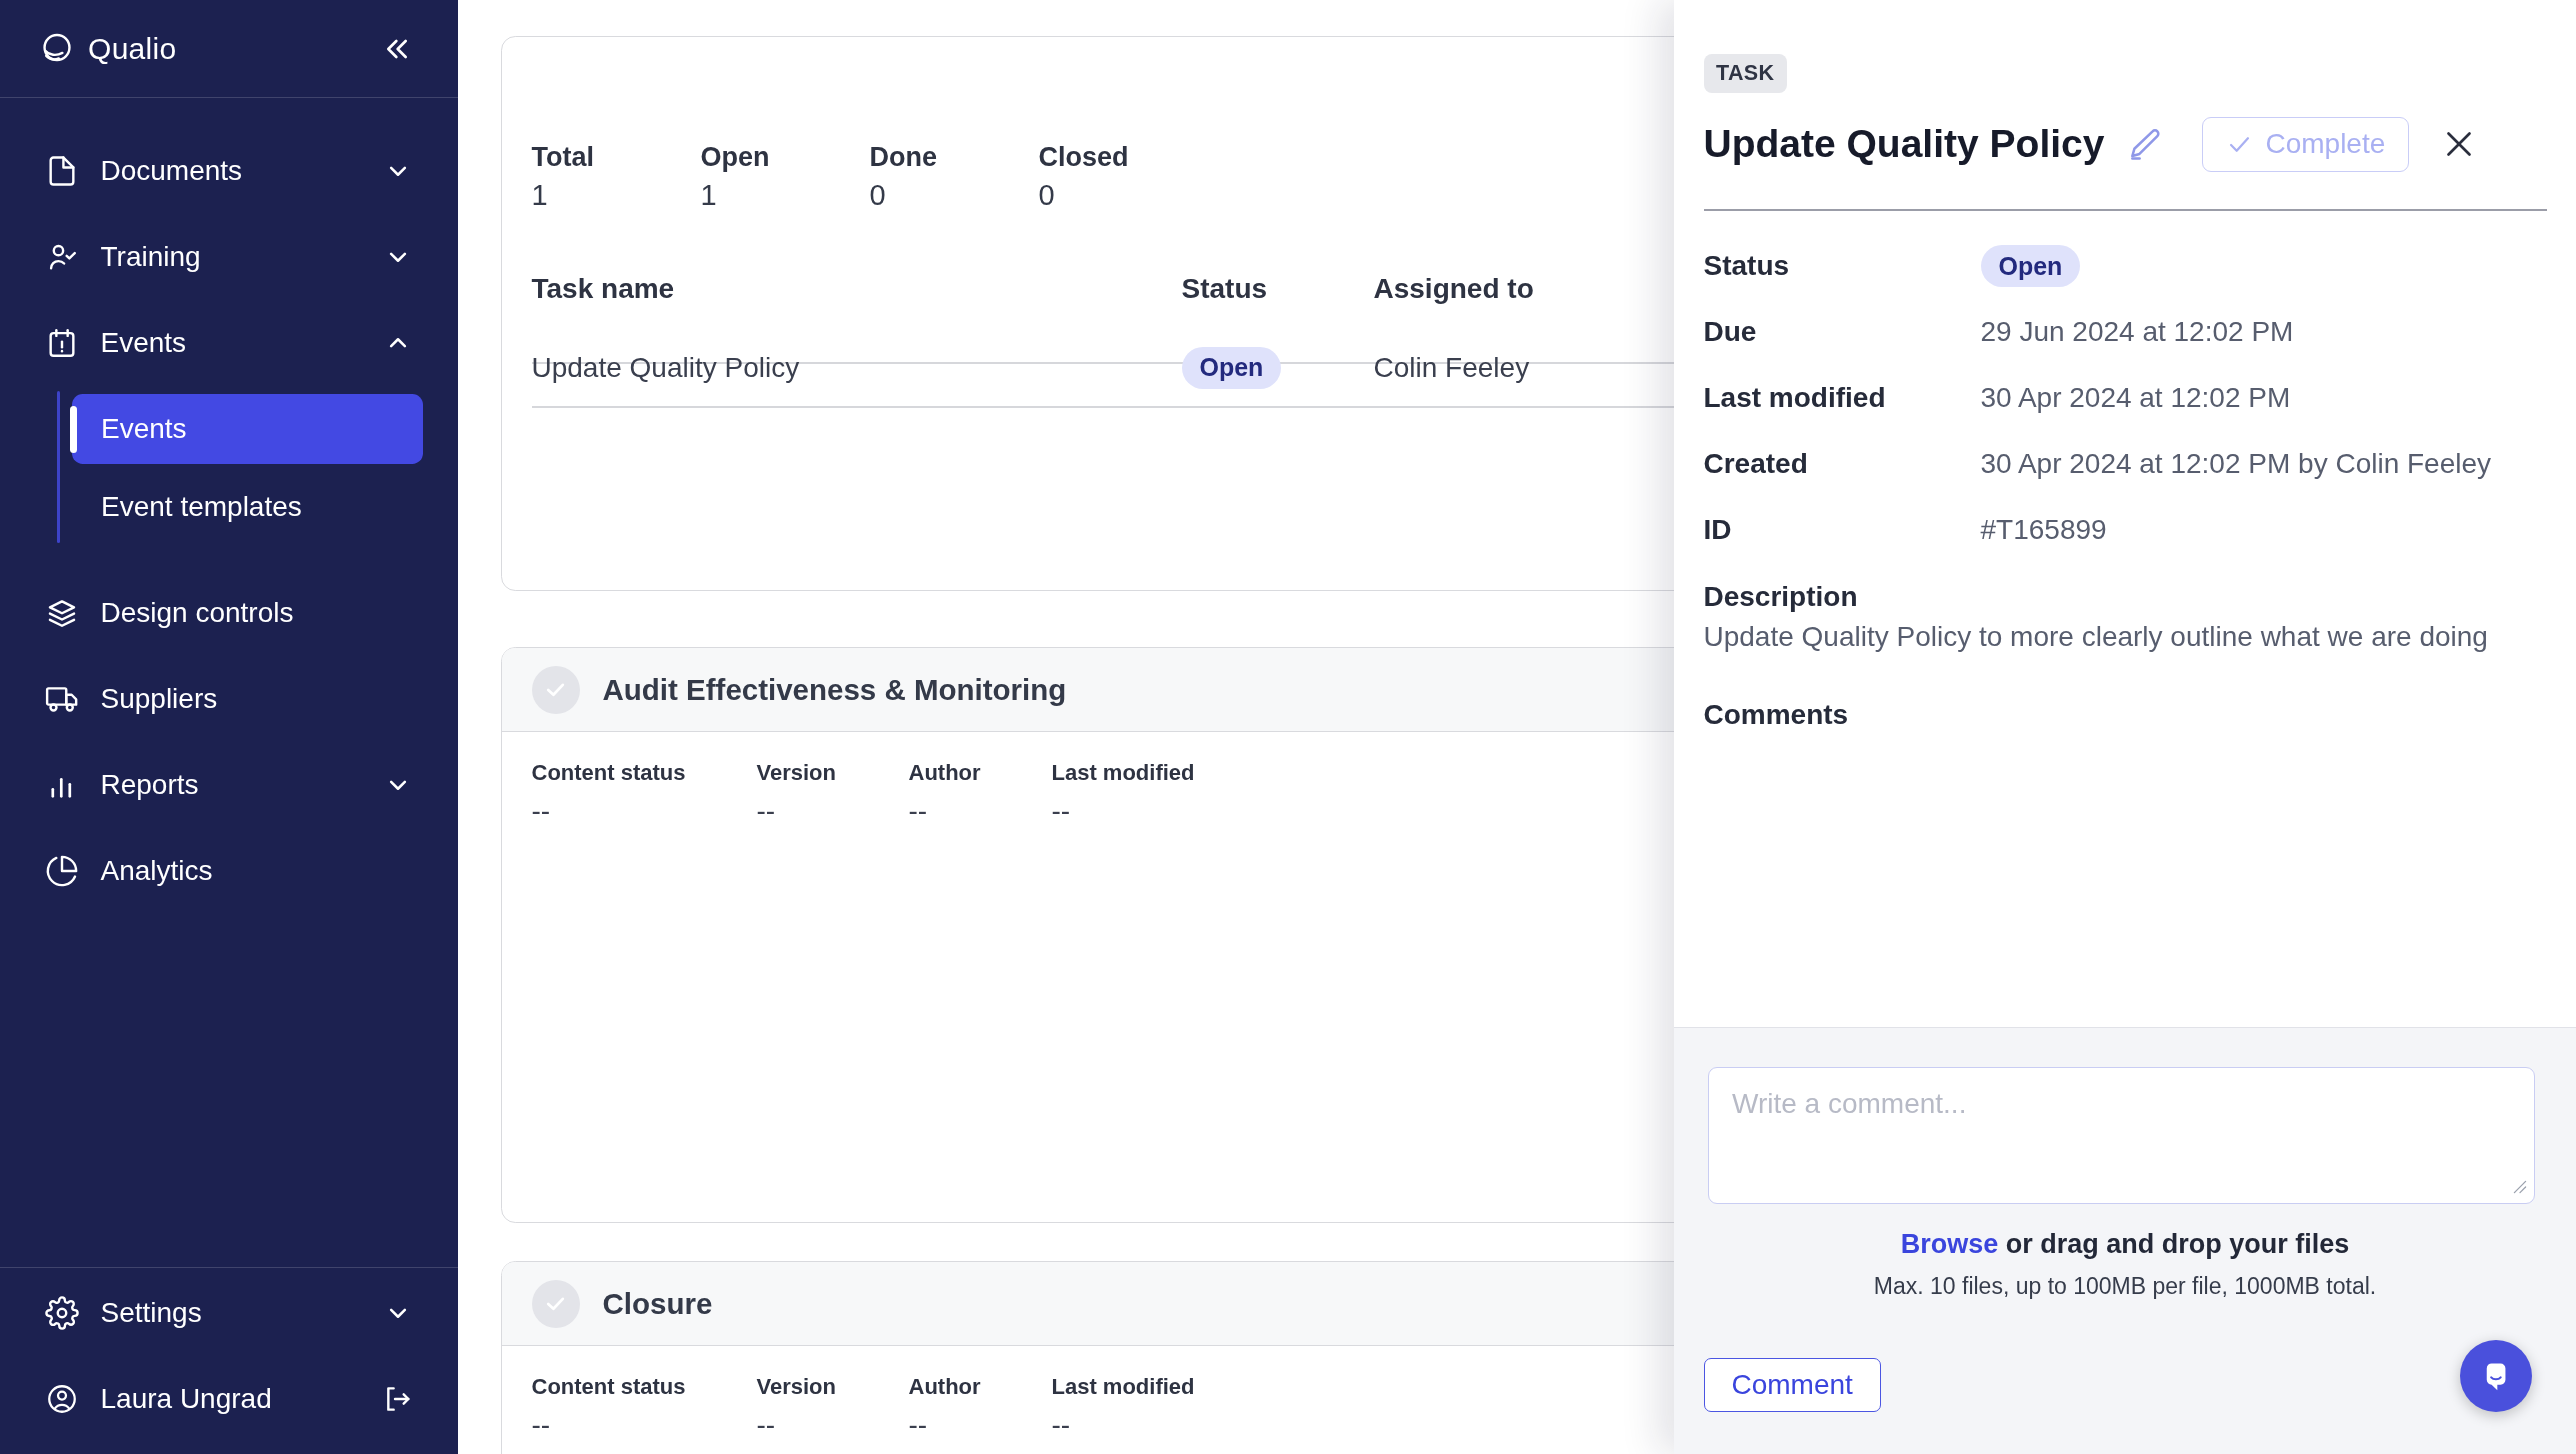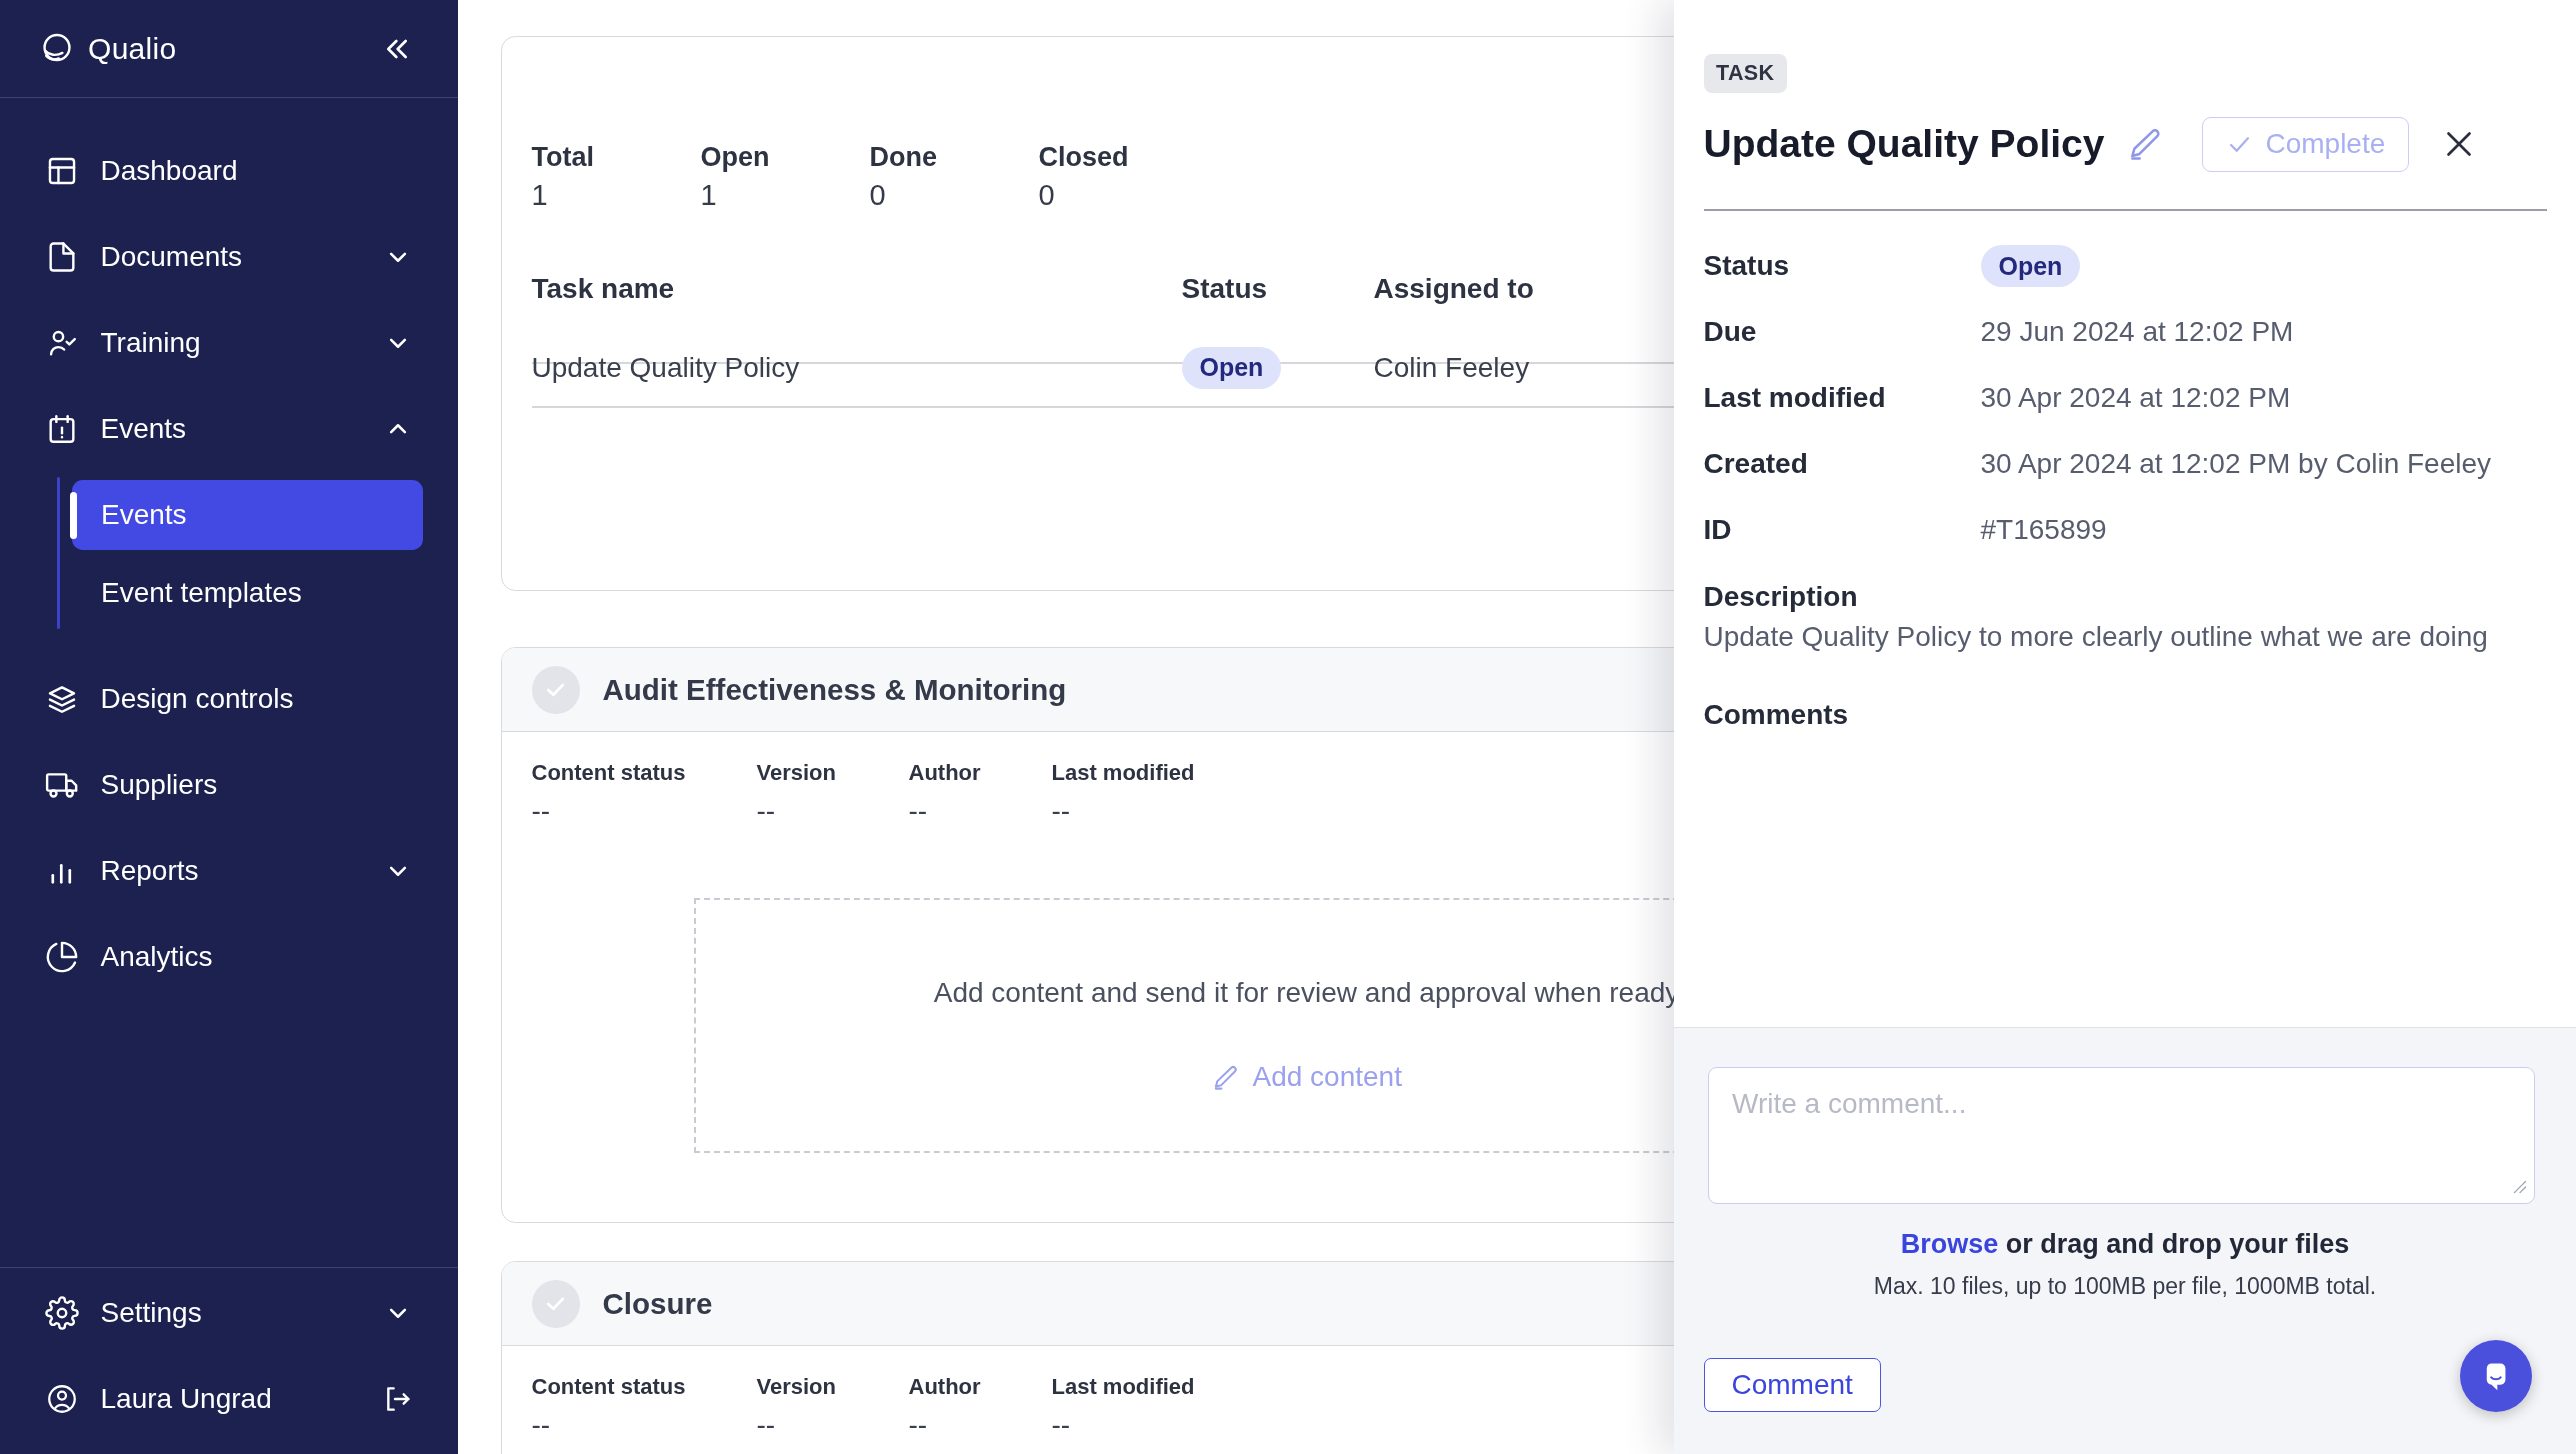--- a/index.html
+++ b/index.html
@@ -135,30 +135,20 @@
           <polyline points="11.5 6 5.5 12 11.5 18"></polyline>
           <polyline points="18.5 6 12.5 12 18.5 18"></polyline>
         </svg>
     </span>
   </div>
 
   <nav class="nav">
     <div class="nav-item">
       <span>
           <svg width="34" height="34" viewBox="0 0 24 24" fill="none" stroke="#fff" stroke-width="1.7" stroke-linecap="round" stroke-linejoin="round">
-            <rect x="3.5" y="3.5" width="17" height="17" rx="2"></rect>
-            <line x1="3.5" y1="9.5" x2="20.5" y2="9.5"></line>
-            <line x1="9.5" y1="9.5" x2="9.5" y2="20.5"></line>
-          </svg>
-        </span>
-      <span class="nav-label">Dashboard</span>
-    </div>
-    <div class="nav-item">
-      <span>
-          <svg width="34" height="34" viewBox="0 0 24 24" fill="none" stroke="#fff" stroke-width="1.7" stroke-linecap="round" stroke-linejoin="round">
             <path d="M13 2.5H6a2 2 0 0 0-2 2v15a2 2 0 0 0 2 2h12a2 2 0 0 0 2-2V9.5z"></path>
             <polyline points="13 2.5 13 9.5 20 9.5"></polyline>
           </svg>
         </span>
       <span class="nav-label">Documents</span>
       <span class="nav-chevron">
           <svg width="30" height="30" viewBox="0 0 24 24" fill="none" stroke="#fff" stroke-width="2" stroke-linecap="round" stroke-linejoin="round">
             <polyline points="6.5 9.5 12 15 17.5 9.5"></polyline>
           </svg>
         </span>
@@ -346,32 +336,20 @@
         </div>
       <div class="ccol3">
           <div class="ccol-label">Author</div>
           <div class="ccol-value">--</div>
         </div>
       <div>
           <div class="ccol-label">Last modified</div>
           <div class="ccol-value">--</div>
         </div>
     </div>
-    <div class="dashed-box">
-      <div class="empty-msg">Add content and send it for review and approval when ready</div>
-      <div class="empty-action">
-        <span>
-            <svg width="29" height="29" viewBox="0 0 24 24" fill="none" stroke="#9ba1ed" stroke-width="1.7" stroke-linecap="round" stroke-linejoin="round">
-              <path d="M16.8 4a2.1 2.1 0 0 1 3 3L8.5 18.3 4 19.6 5.3 15z"></path>
-              <line x1="4" y1="21.2" x2="8.6" y2="21.2"></line>
-            </svg>
-          </span>
-        <span>Add content</span>
-      </div>
-    </div>
   </section>
 
   <section class="card" id="card3">
     <div class="card-header">
       <span class="check-circle">
         <svg width="25" height="25" viewBox="0 0 24 24" fill="none" stroke="#fff" stroke-width="2.6" stroke-linecap="round" stroke-linejoin="round">
             <polyline points="5 12.5 10 17 19 7.5"></polyline>
           </svg>
       </span>
       <span class="card-title">Closure</span>

